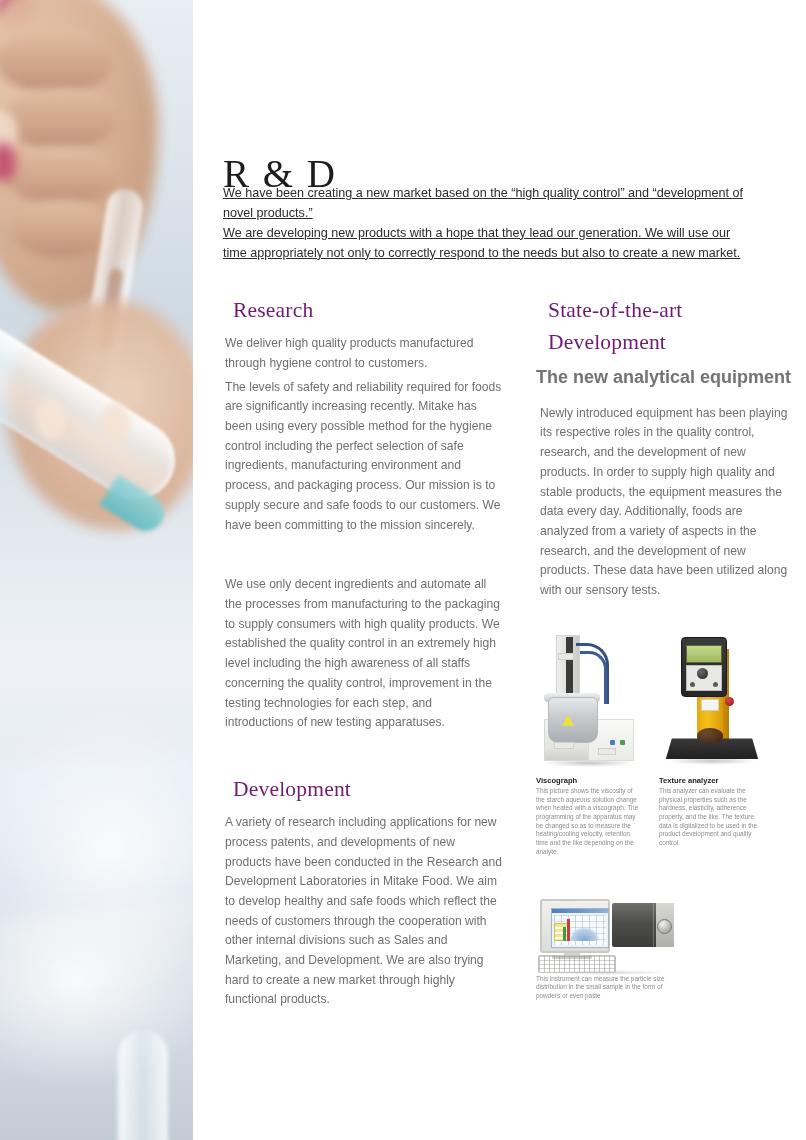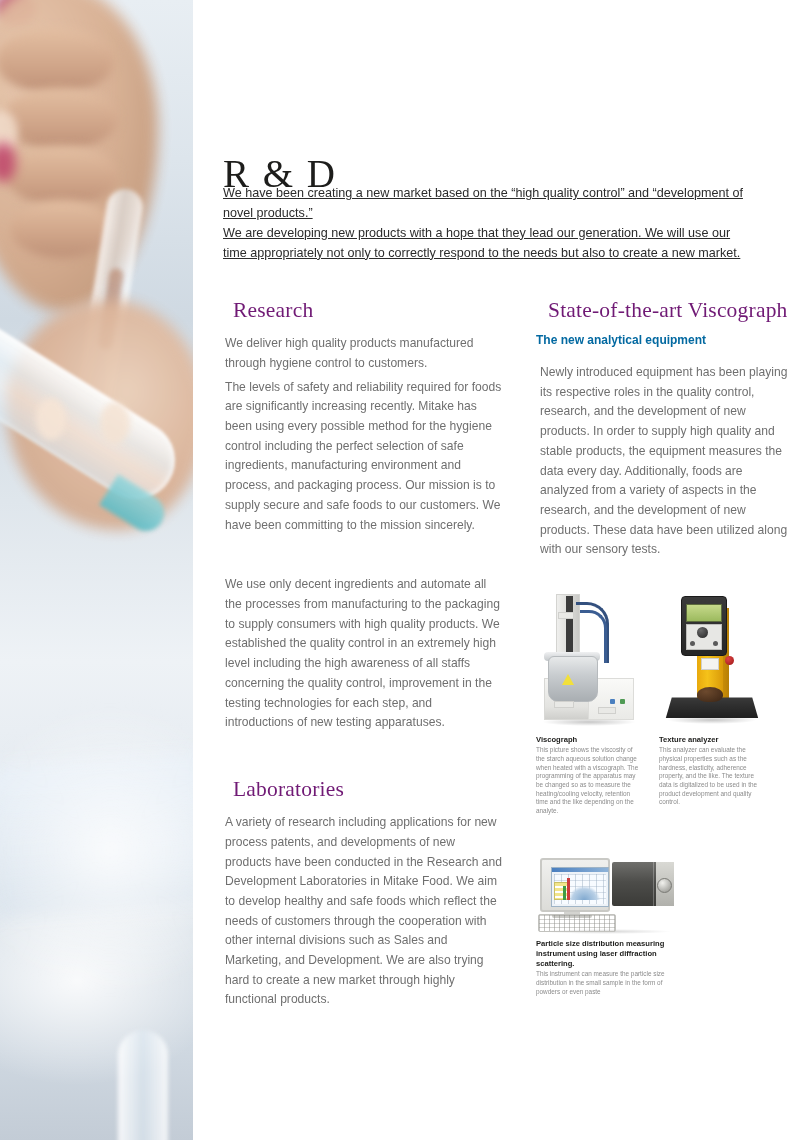--- a/index.html
+++ b/index.html
@@ -235,23 +235,23 @@
     line-height: 1.63;
     color: #6f6f6f;
     margin: 4px;
   }
   .body-text + .body-text { margin-top: 0; }
 
   .gap-lg { height: 32px; }
   .gap-xl { height: 36px; }
 
   h3.sub {
-    font-size: 12px;
+    font-size: 18px;
     font-weight: bold;
-    color: #0369a1;
+    color: #737373;
     margin: 6px 0 14px 0;
     line-height: 1.4;
   }
 
   
   .fig-row {
     display: flex;
     gap: 18px;
     margin-top: 30px;
   }
@@ -577,29 +577,29 @@
 
         <div class="gap-lg"></div>
 
         <section>
           <p class="body-text">We use only decent ingredients and automate all the processes from manufacturing to the packaging to supply consumers with high quality products. We established the quality control in an extremely high level including the high awareness of all staffs concerning the quality control, improvement in the testing technologies for each step, and introductions of new testing apparatuses.</p>
         </section>
 
         <div class="gap-xl"></div>
 
         <section>
-          <h2 class="sec">Laboratories</h2>
+          <h2 class="sec">Development</h2>
           <p class="body-text">A variety of research including applications for new process patents, and developments of new products have been conducted in the Research and Development Laboratories in Mitake Food. We aim to develop healthy and safe foods which reflect the needs of customers through the cooperation with other internal divisions such as Sales and Marketing, and Development. We are also trying hard to create a new market through highly functional products.</p>
         </section>
 
       </div>
 
       <div class="col-right">
 
-        <h2 class="sec tight">State-of-the-art Viscograph</h2>
+        <h2 class="sec tight">State-of-the-art Development</h2>
         <h3 class="sub">The new analytical equipment</h3>
         <p class="body-text">Newly introduced equipment has been playing its respective roles in the quality control, research, and the development of new products. In order to supply high quality and stable products, the equipment measures the data every day. Additionally, foods are analyzed from a variety of aspects in the research, and the development of new products. These data have been utilized along with our sensory tests.</p>
 
         <div class="fig-row">
 
           <figure class="fig" style="margin:0;">
             <div class="fig-img visc">
               <div class="shadow"></div>
               <div class="base"></div>
               <div class="base-right"></div>
@@ -662,21 +662,20 @@
                   <div class="grid-lines"></div>
                   <div class="tbl"></div>
                   <div class="curve"></div>
                   <div class="bar-grn"></div>
                   <div class="bar-red"></div>
                 </div>
               </div>
               <div class="keyboard"></div>
             </div>
             <figcaption>
-              <p class="fig-cap-title">Particle size distribution measuring instrument using laser diffraction scattering.</p>
               <p class="fig-cap-body">This instrument can measure the particle size distribution in the small sample in the form of powders or even paste</p>
             </figcaption>
           </figure>
         </div>
 
       </div>
 
     </div>
   </div>
 </div>

